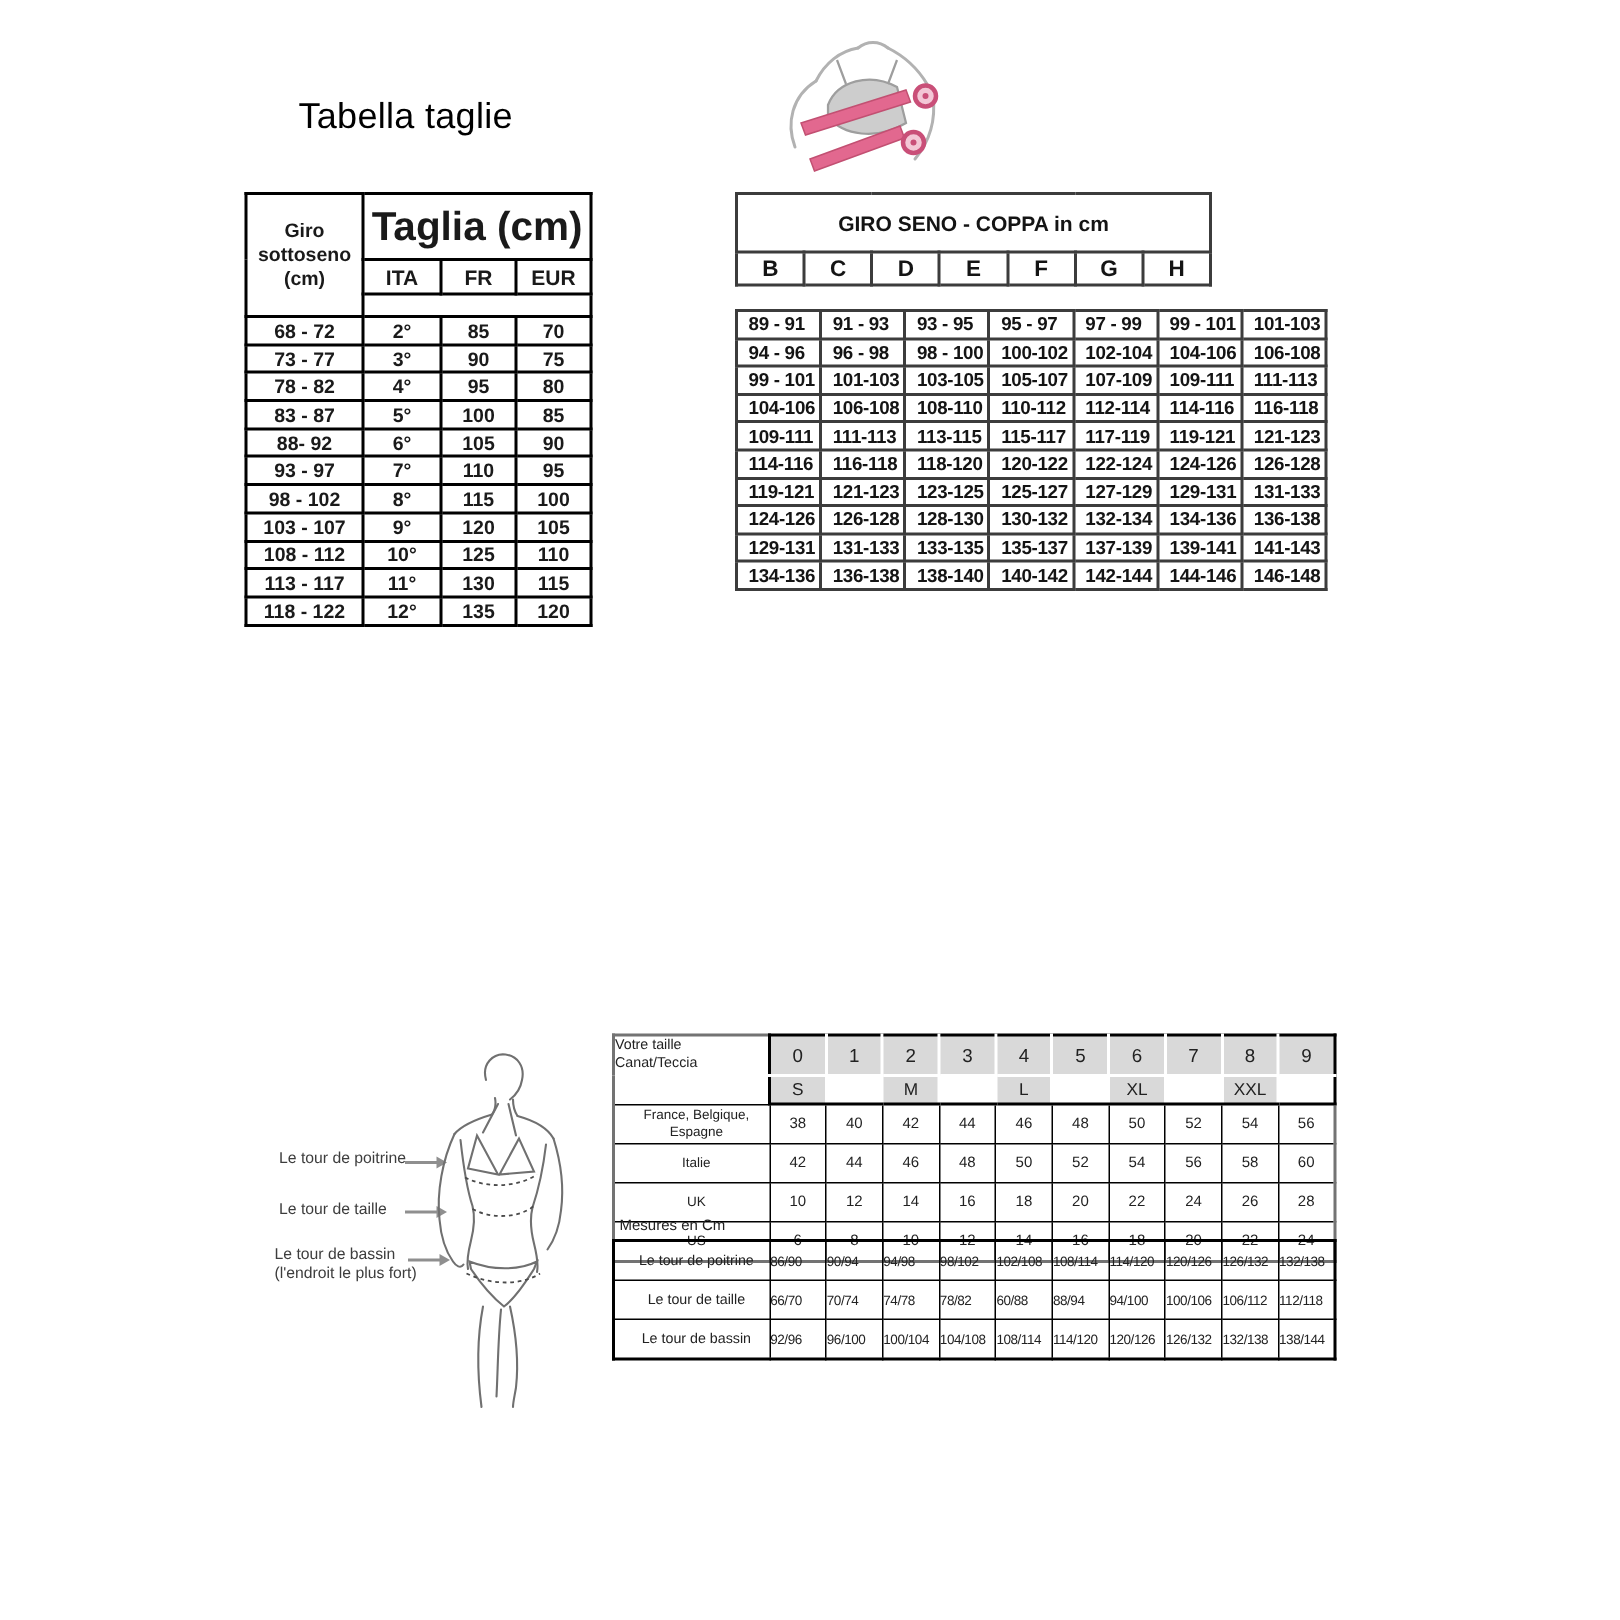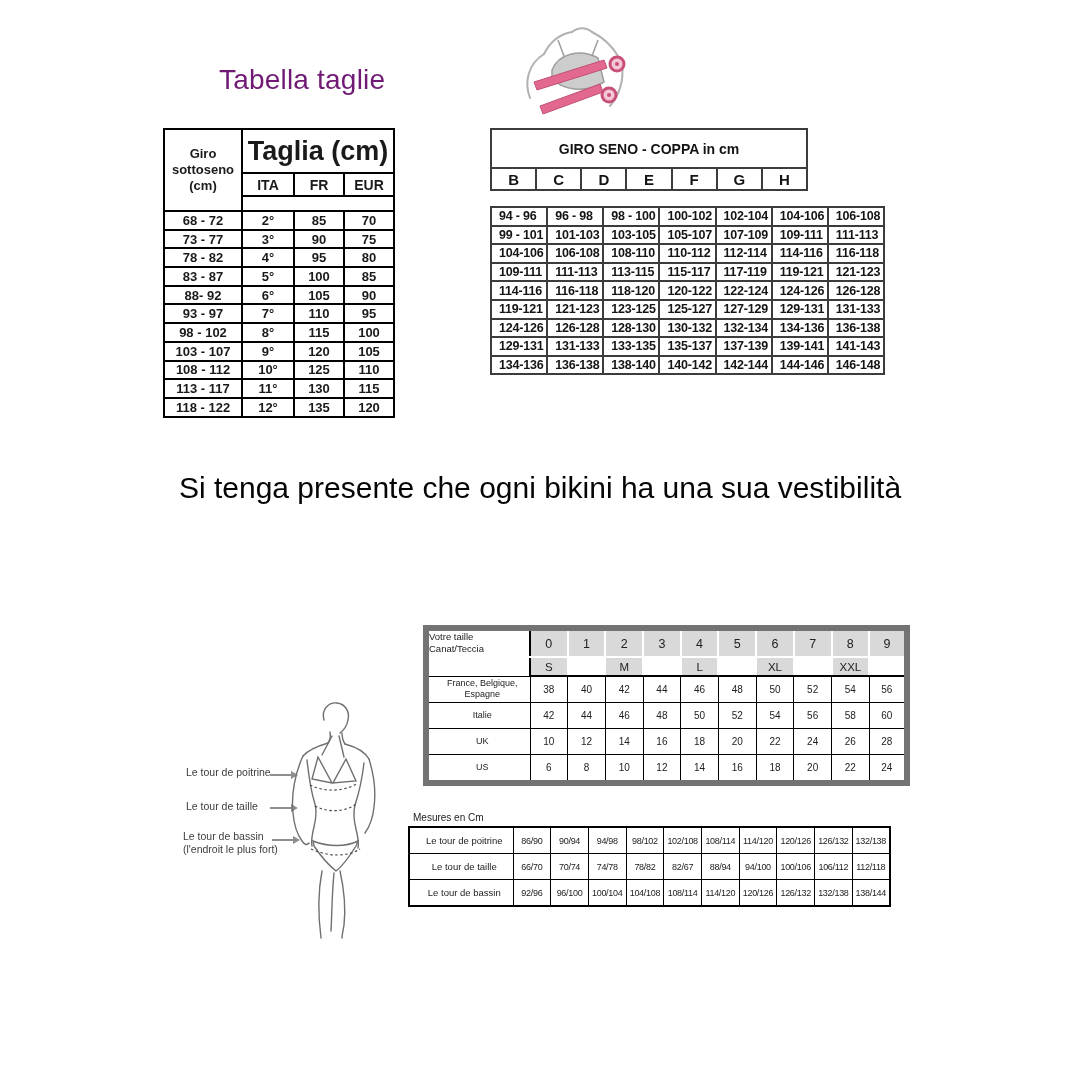--- a/index.html
+++ b/index.html
@@ -1,20 +1,20 @@
 <!DOCTYPE html>
 <html style="--accent: #cc33bb;"><head>
 <meta charset="utf-8">
 <style>
   html,body{margin:0;padding:0;background:#fff;}
   #canvas{position:relative;width:1080px;height:1080px;background:#ffffff;overflow:hidden;
           font-family:"Liberation Sans", sans-serif;color:#1a1a1a;}
 
   
-  .title{position:absolute;left:199px;top:64px;font-size:28px;color:#701a75;letter-spacing:0.2px;margin-left:20px;}
+  .title{position:absolute;left:199px;top:64px;font-size:24px;color:#000000;letter-spacing:0.2px;}
 
   
   .tblL{position:absolute;left:163px;top:128px;width:230px;border-collapse:collapse;table-layout:fixed;}
   .tblL td{border:2px solid #000;text-align:center;padding:0;color:#1a1a1a;}
   .tblL .corner{font-size:13px;font-weight:600;line-height:16px;white-space:pre-line;}
   .tblL .taglia{font-size:27px;font-weight:600;height:42px;}
   .tblL .colhead{font-size:14px;font-weight:700;height:21px;margin-top:44px;}
   .tblL .blank{height:13px;}
   .tblL tbody td{font-size:13px;font-weight:700;height:16.7px;}
 
@@ -31,37 +31,37 @@
   .note{position:absolute;left:0;top:471px;width:1080px;text-align:center;font-size:30px;line-height:34.5px;color:#050505;}
   .brand{color:var(--accent,#cc33bb);}
 
   
   .figlabel{position:absolute;font-size:10.5px;color:#3d3d3d;line-height:13px;white-space:pre-line;}
   .arrow{position:absolute;width:22px;height:2px;background:#8f8f8f;}
   .arrow::after{content:"";position:absolute;right:-6px;top:-3px;width:0;height:0;
                 border-left:7px solid #8f8f8f;border-top:4px solid transparent;border-bottom:4px solid transparent;}
 
   
-  .tblF{position:absolute;left:408px;top:625px;width:481px;border-collapse:collapse;table-layout:fixed;border:6px solid #737373;margin-left:15px;}
+  .tblF{position:absolute;left:408px;top:689px;width:481px;border-collapse:collapse;table-layout:fixed;border:2px solid #737373;}
   .tblF td{padding:0;color:#222;}
   .tblF td.num{height:25px;font-size:12.5px;text-align:center;border:2px solid #fff;border-top:2px solid #000;}
   .tblF td.let{height:17px;font-size:11.5px;text-align:center;border:2px solid #fff;border-bottom:2px solid #000;}
   .tblF td.num:nth-child(2),.tblF td.let:first-child{border-left:2px solid #000;}
   .tblF td.num:last-child,.tblF td.let:last-child{border-right:2px solid #000;}
   .shade{background:#d9d9d9;}
   .fcorner{border:1px solid #000;font-size:9.5px;text-align:left;vertical-align:top;
            padding:4px 0 0 6px;line-height:12px;white-space:pre-line;background:#fff;}
   .tblF tbody td{border:1px solid #000;text-align:center;font-size:10px;height:25px;}
   .rowlabel{text-align:center;font-size:9px !important;padding-left:6px !important;
             line-height:11px;white-space:pre-line;}
 
   .mesures{position:absolute;left:413px;top:812px;font-size:10px;color:#222;}
 
   .tblM{position:absolute;left:408px;top:826px;width:481px;border-collapse:collapse;table-layout:fixed;border:2px solid #000;}
-  .tblM td{border:1px solid #000;text-align:center;padding:0;font-size:9px;letter-spacing:-0.3px;height:25px;color:#222;}
+  .tblM td{border:1px solid #000;padding:0;font-size:9px;letter-spacing:-0.3px;height:25px;color:#222;}
   .tblM td.rowlabel{font-size:9.5px !important;letter-spacing:0;}
 
   svg{position:absolute;}
 </style>
 </head>
 <body>
 
 <div id="canvas">
 
   <div class="title">Tabella taglie</div>
@@ -189,20 +189,29 @@
           <td class="cuphead">E</td>
           <td class="cuphead">F</td>
           <td class="cuphead">G</td>
           <td class="cuphead">H</td>
         </tr>
     </thead>
   </table>
   <table class="tblRD">
     <tbody>
         <tr>
+          <td>89 - 91</td>
+          <td>91 - 93</td>
+          <td>93 - 95</td>
+          <td>95 - 97</td>
+          <td>97 - 99</td>
+          <td>99 - 101</td>
+          <td>101-103</td>
+        </tr>
+        <tr>
           <td>94 - 96</td>
           <td>96 - 98</td>
           <td>98 - 100</td>
           <td>100-102</td>
           <td>102-104</td>
           <td>104-106</td>
           <td>106-108</td>
         </tr>
         <tr>
           <td>99 - 101</td>
@@ -273,21 +282,20 @@
           <td>138-140</td>
           <td>140-142</td>
           <td>142-144</td>
           <td>144-146</td>
           <td>146-148</td>
         </tr>
       </tbody>
   </table>
 
   <div class="note">
-    <div>Si tenga presente che ogni bikini ha una sua vestibilità</div>
   </div>
 
   <div class="figlabel" style="left:186px;top:766px">Le tour de poitrine</div>
   <div class="arrow" style="left:270px;top:774px"></div>
 
   <div class="figlabel" style="left:186px;top:800px">Le tour de taille</div>
   <div class="arrow" style="left:270px;top:807px"></div>
 
   <div class="figlabel" style="left:183px;top:830px">Le tour de bassin
 (l'endroit le plus fort)</div>
@@ -444,21 +452,21 @@
           <td>120/126</td>
           <td>126/132</td>
           <td>132/138</td>
         </tr>
         <tr>
           <td class="rowlabel">Le tour de taille</td>
           <td>66/70</td>
           <td>70/74</td>
           <td>74/78</td>
           <td>78/82</td>
-          <td>82/67</td>
+          <td>60/88</td>
           <td>88/94</td>
           <td>94/100</td>
           <td>100/106</td>
           <td>106/112</td>
           <td>112/118</td>
         </tr>
         <tr>
           <td class="rowlabel">Le tour de bassin</td>
           <td>92/96</td>
           <td>96/100</td>

